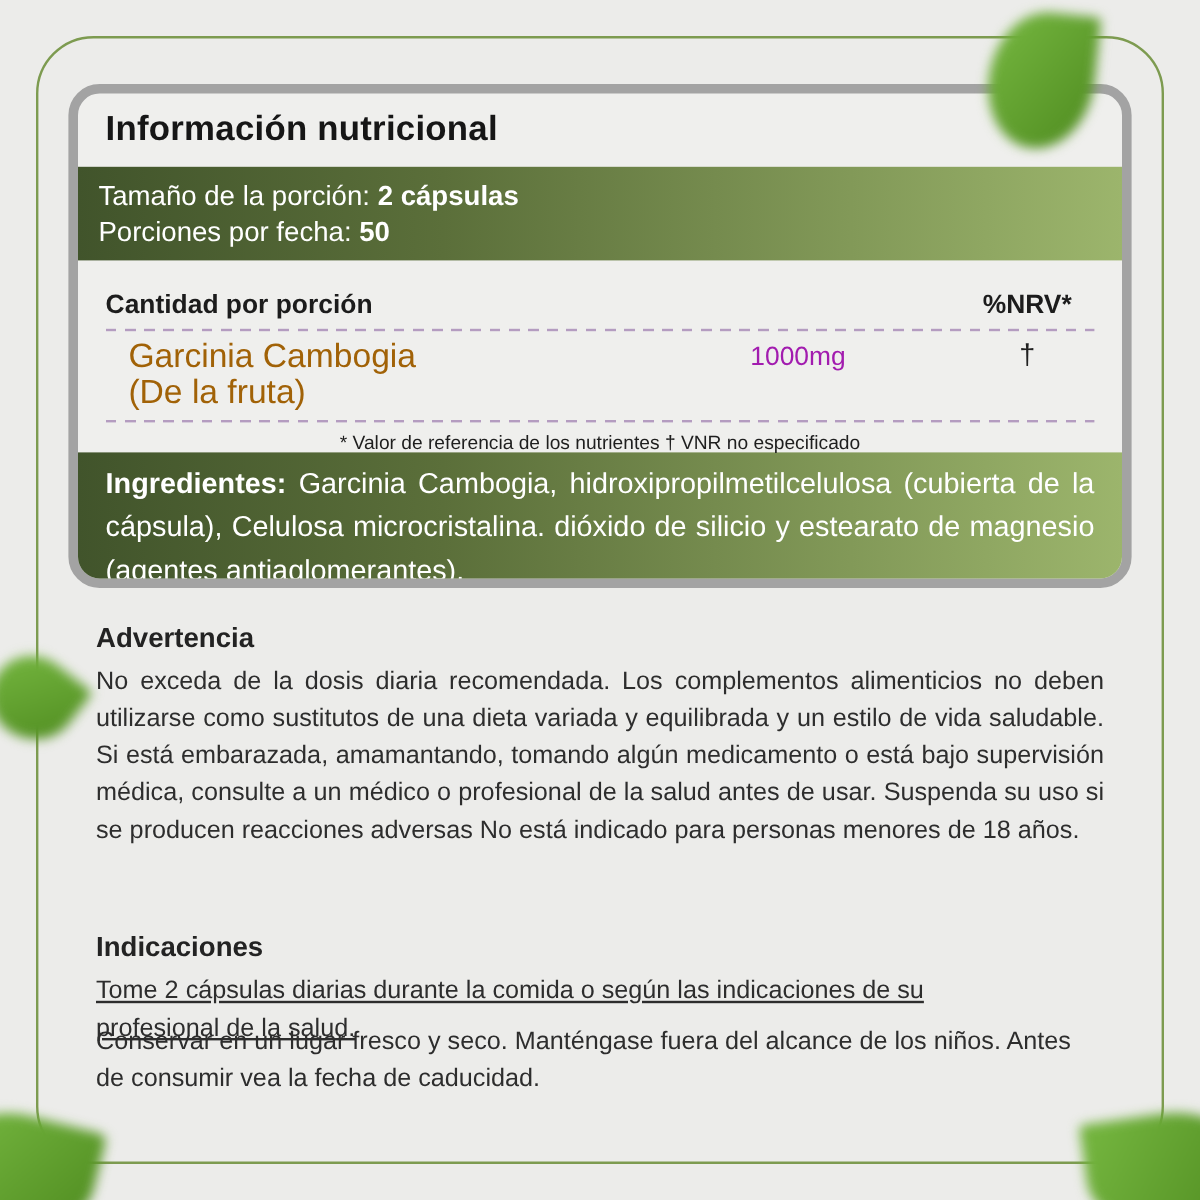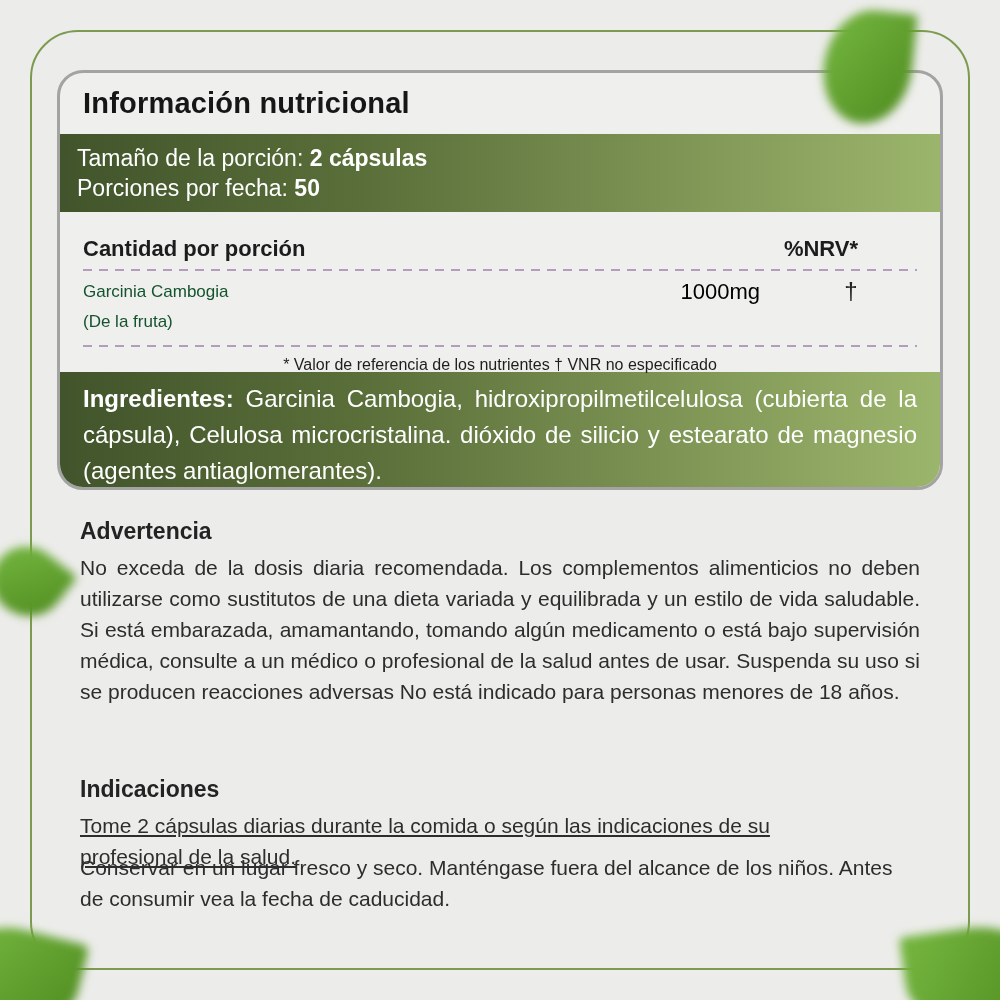--- a/index.html
+++ b/index.html
@@ -3,43 +3,43 @@
 <meta charset="utf-8">
 <style>
   html,body{margin:0;padding:0;}
   body{font-family:"Liberation Sans", sans-serif; background:#e3e3e1;}
   .page{position:relative;width:1000px;height:1000px;background:#ECECEA;overflow:hidden;margin:0 auto;}
 
   .outer-frame{position:absolute;left:30px;top:30px;width:936px;height:936px;
     border:2px solid #7D9B50;border-radius:48px;background:transparent;}
 
   .card{position:absolute;left:57px;top:70px;width:886px;height:420px;
-    background:#EFEFED;border:3px solid #a3a3a3;border-radius:26px;overflow:hidden;
+    background:#EFEFED;border:8px solid #a3a3a3;border-radius:26px;overflow:hidden;
     box-sizing:border-box;}
 
   .card-title-row{height:61px;display:flex;align-items:center;padding-left:23px;}
   .card-title{font-size:29px;font-weight:bold;color:#161616;letter-spacing:.2px;}
 
   .grad{background:linear-gradient(90deg,#41542B 0%,#5B6F3A 35%,#9CB56C 100%);}
 
   .serving-bar{height:78px;display:flex;flex-direction:column;justify-content:center;
     padding-left:17px;color:#ffffff;font-size:23px;line-height:30px;}
   .serving-bar .lbl{font-weight:normal;}
   .serving-bar .val{font-weight:bold;}
 
   .facts{position:relative;height:160px;padding:17px 23px;box-sizing:border-box;}
   .facts-head{position:relative;height:40px;display:flex;align-items:center;}
   .facts-head .amount-h{font-size:22px;font-weight:bold;color:#1c1c1c;}
-  .facts-head .nrv-h{position:absolute;left:668px;width:140px;text-align:center;
+  .facts-head .nrv-h{position:absolute;left:698px;width:140px;text-align:center;
     font-size:22px;font-weight:bold;color:#1c1c1c;}
   .dashed{height:2px;background:repeating-linear-gradient(90deg,#B49CC0 0 9px,transparent 9px 16px);}
   .facts-row{position:relative;height:74px;padding-top:6px;box-sizing:border-box;}
-  .nutrient-name{font-size:17px;color:#14532d;line-height:30px;}
-  .nutrient-amount{position:absolute;top:8px;left:477px;width:200px;text-align:right;
-    font-size:22px;color:#000000;}
+  .nutrient-name{font-size:28px;color:#a16207;line-height:30px;margin-left:19px;}
+  .nutrient-amount{position:absolute;top:8px;left:477px;width:200px;text-align:center;
+    font-size:22px;color:#a21caf;}
   .nutrient-nrv{position:absolute;top:6px;left:698px;width:140px;text-align:center;
     font-size:24px;color:#212121;}
   .facts-footnote{padding-top:9px;text-align:center;font-size:16px;color:#1e1e1e;}
 
   .ingredients{height:117px;box-sizing:border-box;padding:9px 23px 0;
     color:#ffffff;font-size:24px;line-height:36px;text-align:justify;}
   .ingredients .ing-label{font-weight:bold;}
 
   .section{position:absolute;left:80px;width:840px;}
   .section-heading{font-size:23px;font-weight:bold;color:#232323;margin:0 0 7px 0;}

